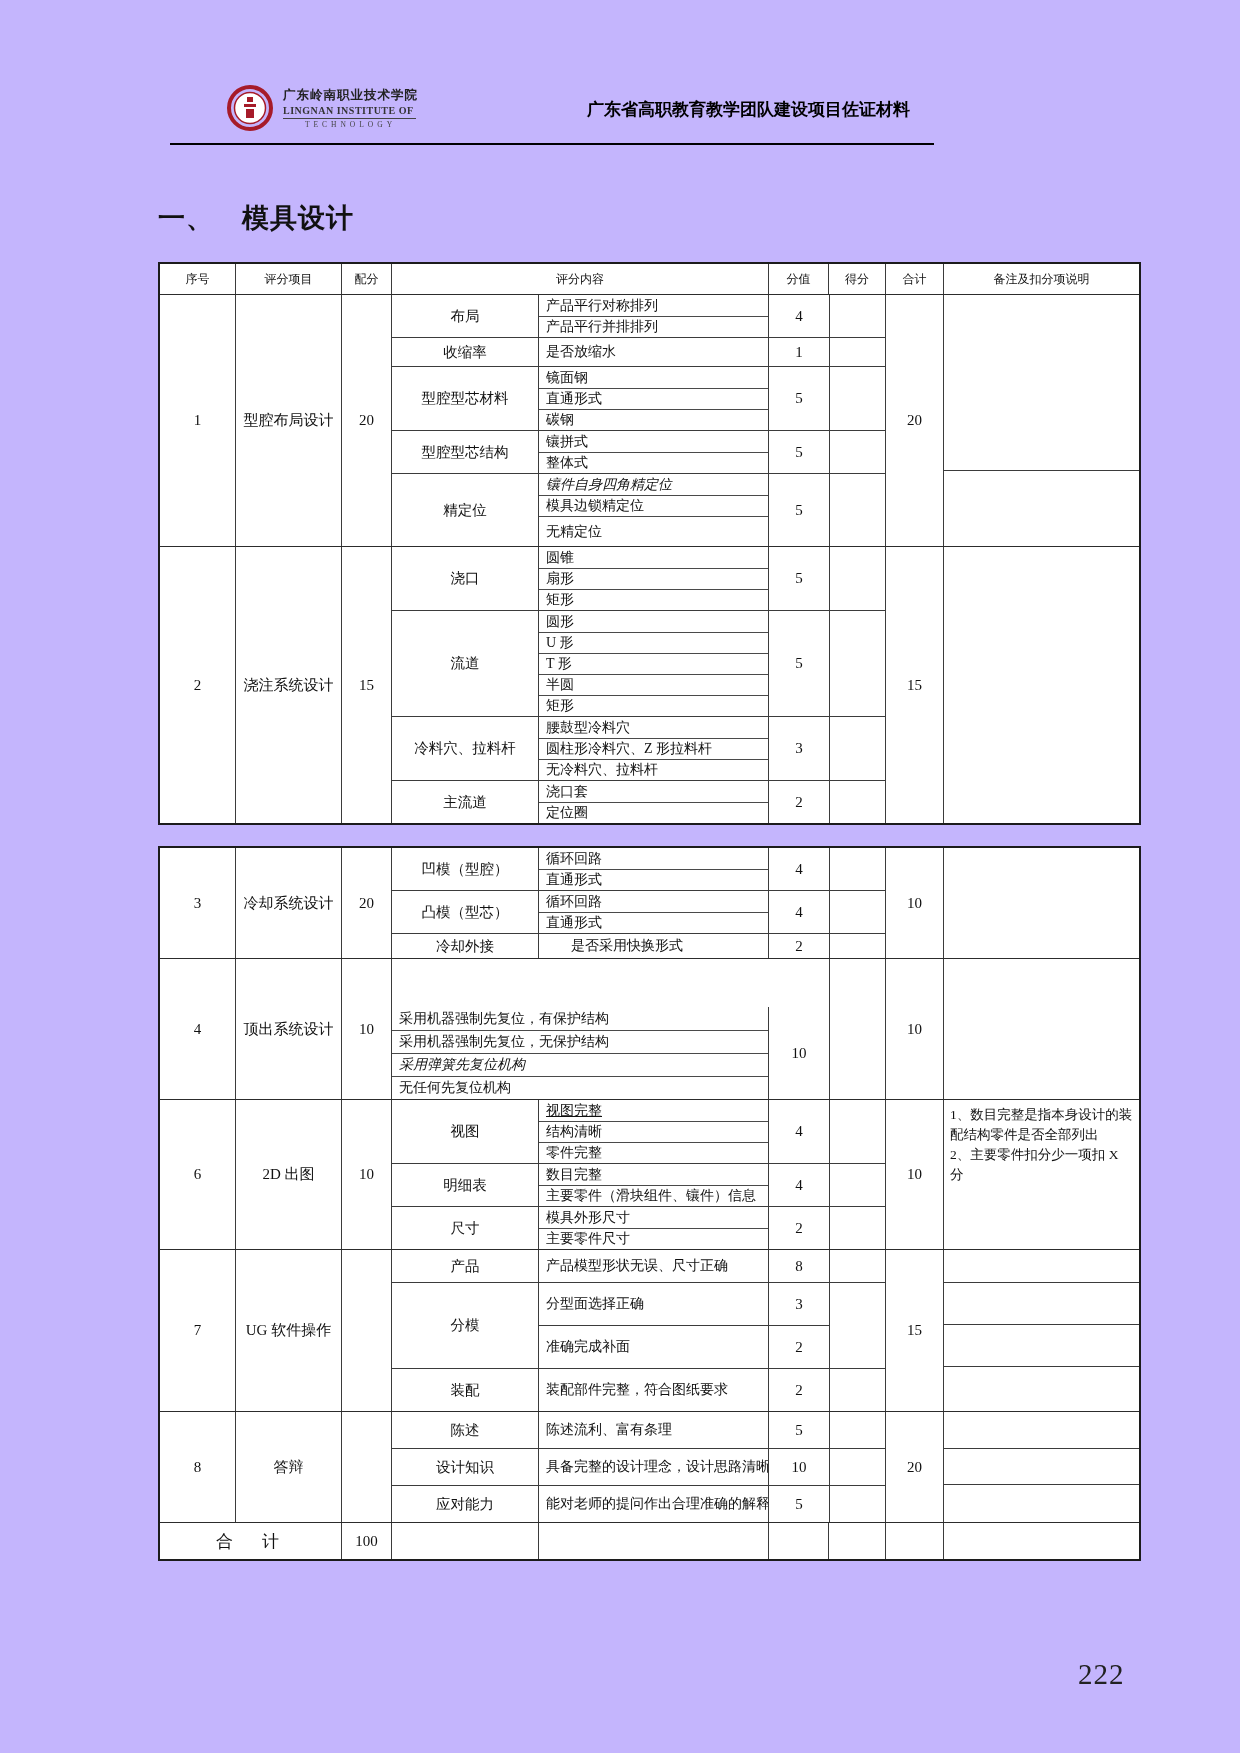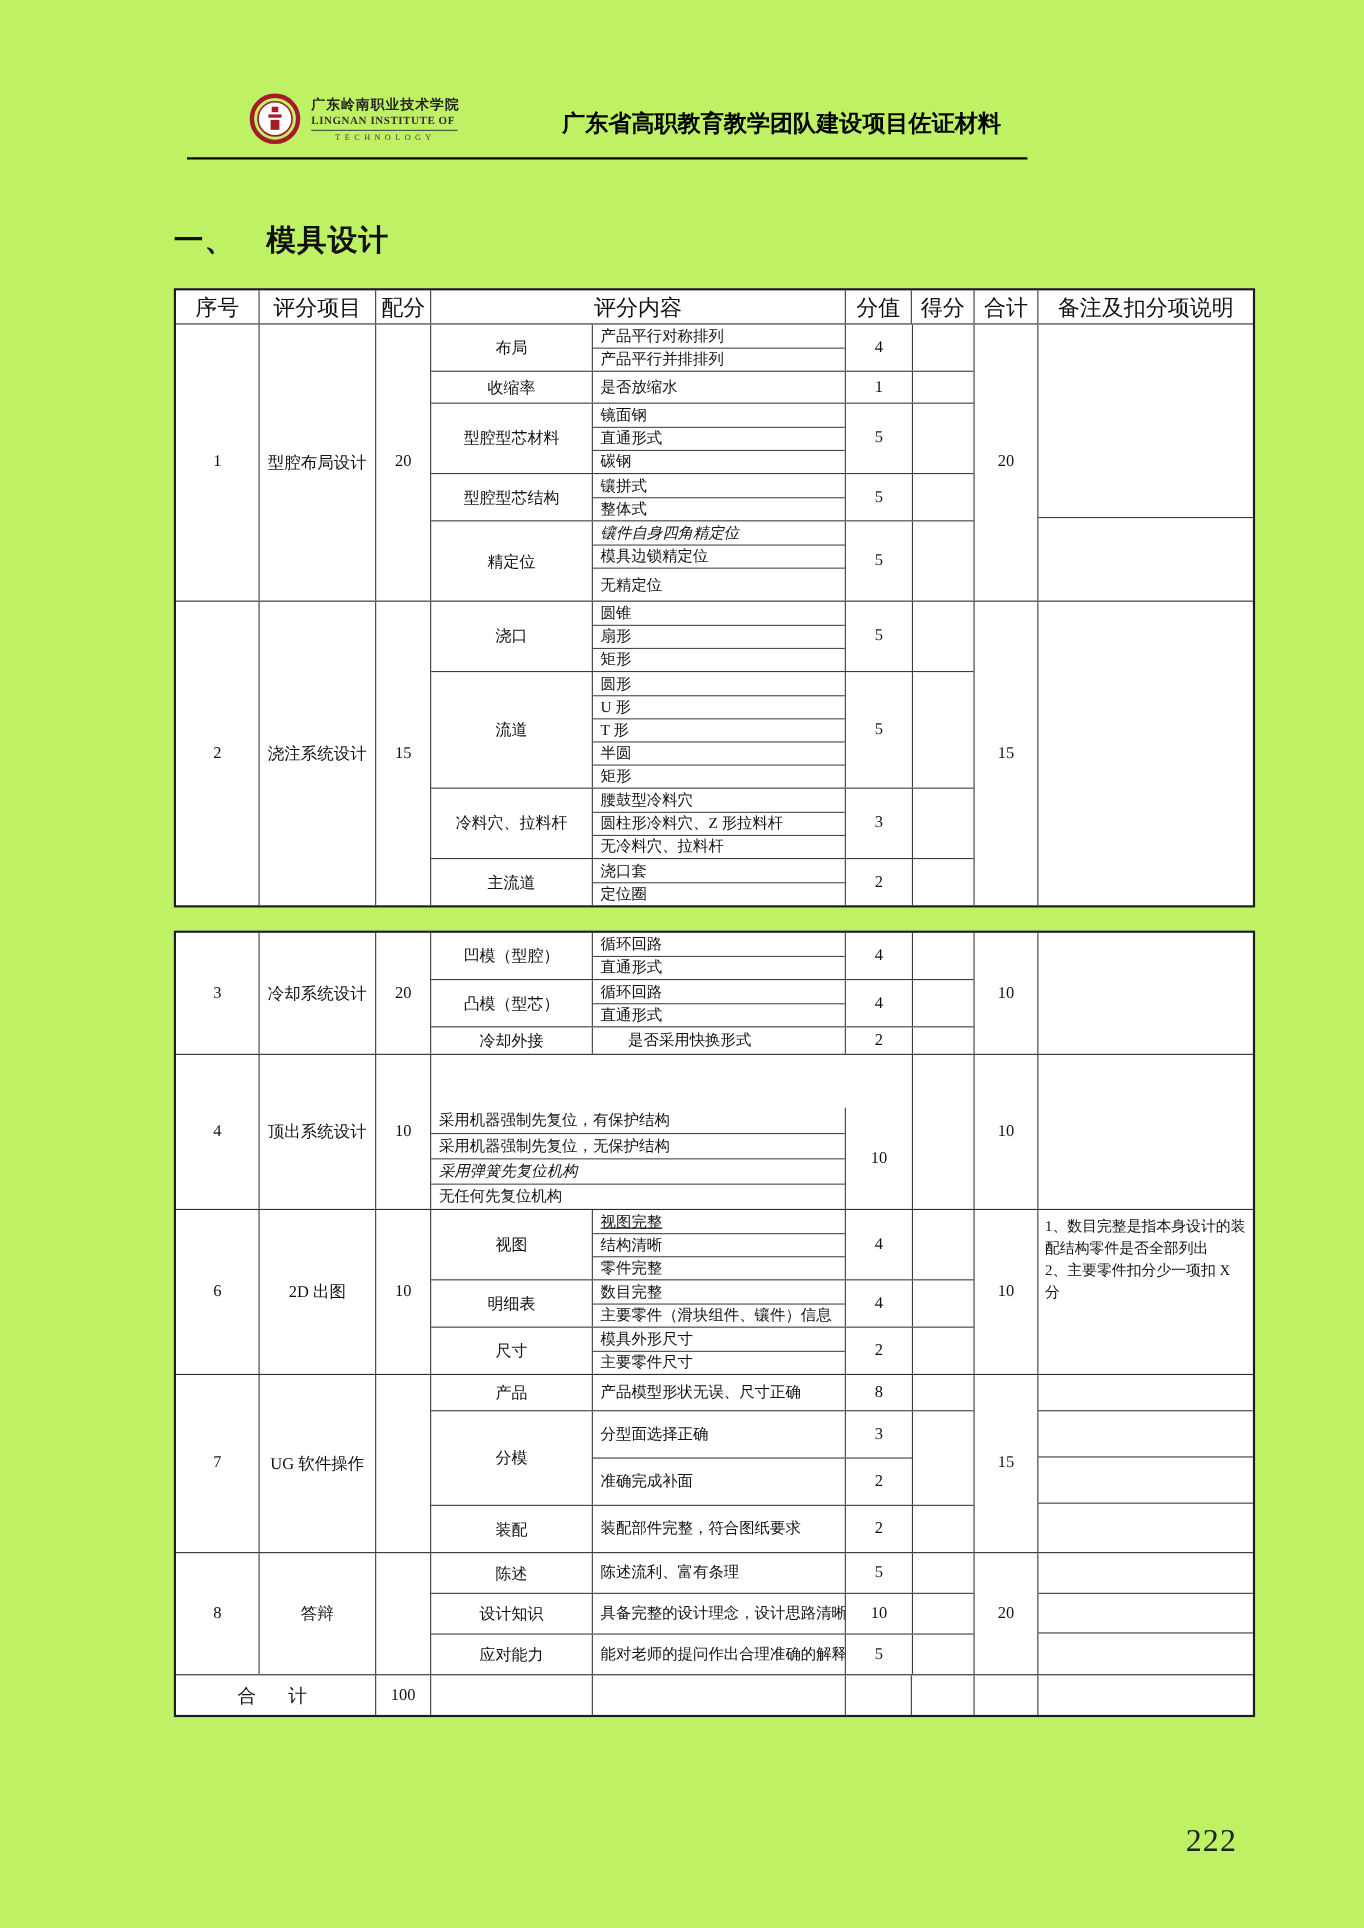--- a/index.html
+++ b/index.html
@@ -1,47 +1,47 @@
 <!DOCTYPE html>
 <html><head>
 <meta charset="utf-8">
 <style>
   html,body{margin:0;padding:0;background:#888;}
-  .page{position:relative;width:1240px;height:1753px;background:#bef264;margin:0 auto;
+  .page{position:relative;width:1240px;height:1753px;background:#c4b5fd;margin:0 auto;
         font-family:"Liberation Serif","DejaVu Sans",serif;color:#111;overflow:hidden;}
 
   
   .logo{position:absolute;left:226px;top:84px;display:flex;align-items:center;gap:9px;}
   .emblem{width:48px;height:48px;flex:none;}
   .orgtxt{display:flex;flex-direction:column;align-items:flex-start;}
   .org-cn{font-family:"Liberation Sans",sans-serif;font-weight:bold;font-size:12.5px;letter-spacing:1px;color:#222;}
   .org-en1{font-size:10px;font-weight:bold;letter-spacing:.5px;color:#333;border-bottom:1.5px solid #444;padding:1px 2px 2px 0;}
   .org-en2{font-size:7.5px;letter-spacing:4px;color:#444;align-self:center;margin-top:1px;}
   .hdr-right{position:absolute;left:330px;top:98px;width:580px;text-align:right;
-             font-family:"Liberation Sans",sans-serif;font-weight:bold;font-size:21px;color:#000;}
+             font-family:"Liberation Sans",sans-serif;font-weight:bold;font-size:17px;color:#000;}
   .hdr-rule{position:absolute;left:170px;top:143px;width:764px;height:2px;background:#000;}
   .doc-title{position:absolute;left:0;top:150px;width:1100px;text-align:center;
              font-size:33px;font-weight:bold;letter-spacing:2px;}
   .section-heading{position:absolute;left:158px;top:200px;font-size:27px;font-weight:bold;letter-spacing:1px;}
   .pageno{position:absolute;left:1078px;top:1658px;font-size:29px;color:#222;letter-spacing:1px;}
 
   
   .tbl{position:absolute;left:158px;width:979px;border:2px solid #1c1c1c;background:#fff;}
   #tblA{top:262px;}
   #tblB{top:846px;}
   .row{display:flex;}
   .row + .row{border-top:1.5px solid #2c2c2c;}
   .hrow{height:30px;}
   .frow{height:36px;}
   .bx{box-sizing:border-box;display:flex;align-items:center;justify-content:center;
       font-size:15px;text-align:center;flex:none;}
   .grow{flex:1 1 auto;}
   .brr{border-right:1px solid #3b3b3b;}
   .brl{border-left:1px solid #3b3b3b;}
-  .hc{font-size:20px;}
+  .hc{font-size:12px;}
   .cw76{width:76px;}.cw106{width:106px;}.cw50{width:50px;}.cw377{width:377px;}
   .cw60{width:60px;}.cw57{width:57px;}.cw58{width:58px;}.cw147{width:147px;}
   .cw230{width:230px;}.cw182{width:182px;}.cw494{width:494px;}
   .mid{box-sizing:border-box;display:block;padding:0;}
   .sub{display:flex;}
   .sub + .sub{border-top:1px solid #3b3b3b;}
   .segs{display:block;box-sizing:border-box;width:290px;}
   .segs.wide{width:437px;margin-top:48px;}
   .seg{display:flex;}
   .seg + .seg{border-top:1px solid #3b3b3b;}

